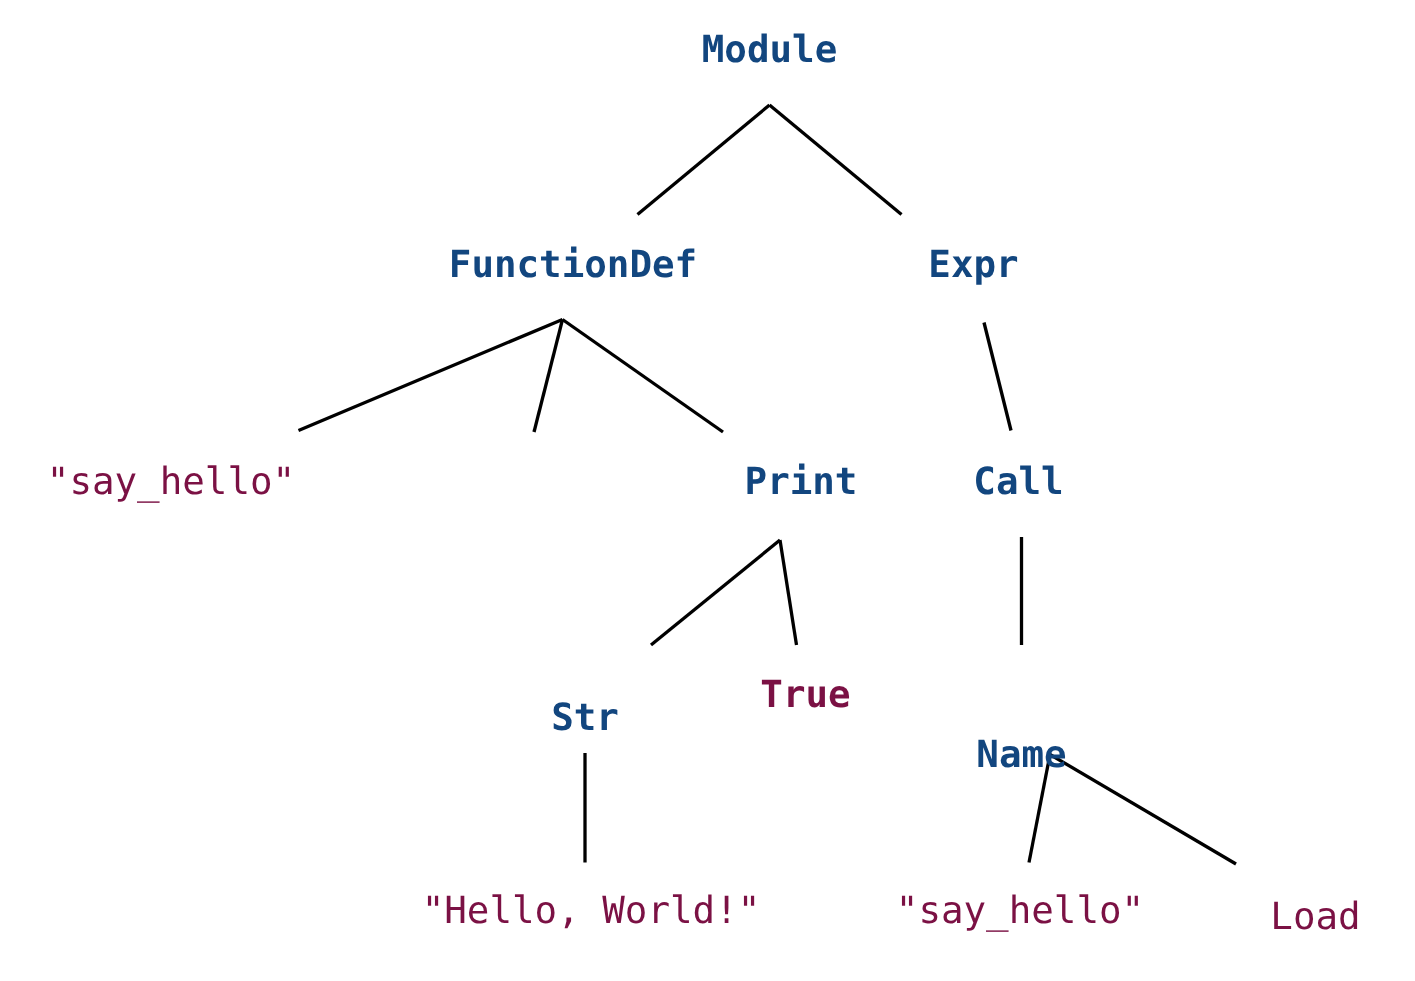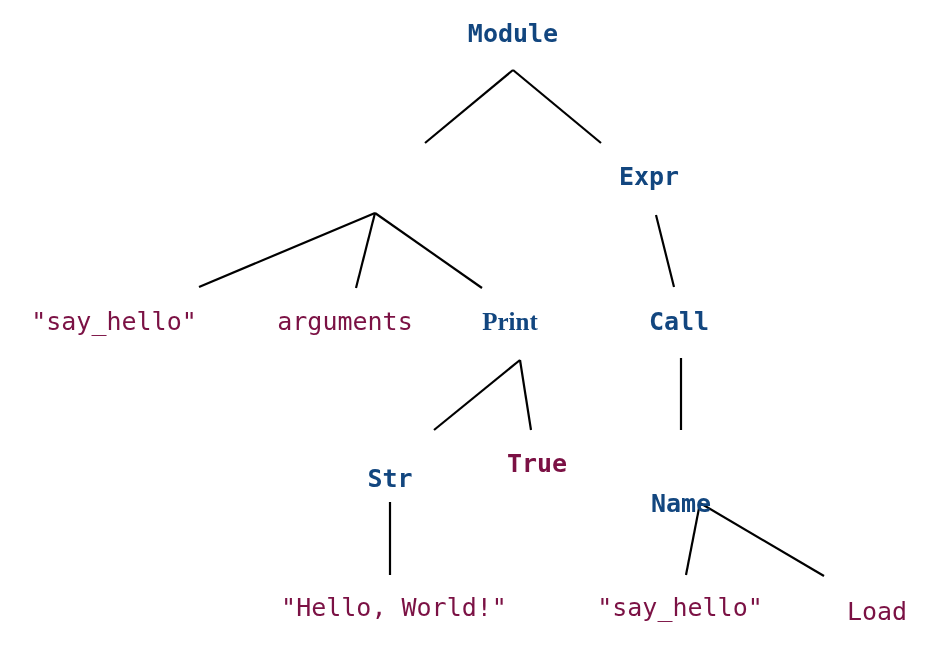--- a/index.html
+++ b/index.html
@@ -54,24 +54,24 @@
       <line x1="375" y1="213" x2="482" y2="288" stroke="#000000" stroke-width="2.2" stroke-linecap="butt"></line>
       <line x1="656" y1="215" x2="674" y2="287" stroke="#000000" stroke-width="2.2" stroke-linecap="butt"></line>
       <line x1="520" y1="360" x2="434" y2="430" stroke="#000000" stroke-width="2.2" stroke-linecap="butt"></line>
       <line x1="520" y1="360" x2="531" y2="430" stroke="#000000" stroke-width="2.2" stroke-linecap="butt"></line>
       <line x1="681" y1="358" x2="681" y2="430" stroke="#000000" stroke-width="2.2" stroke-linecap="butt"></line>
       <line x1="390" y1="502" x2="390" y2="575" stroke="#000000" stroke-width="2.2" stroke-linecap="butt"></line>
       <line x1="700" y1="503" x2="686" y2="575" stroke="#000000" stroke-width="2.2" stroke-linecap="butt"></line>
       <line x1="700" y1="503" x2="824" y2="576" stroke="#000000" stroke-width="2.2" stroke-linecap="butt"></line>
     </svg>
 <div class="node internal" style="left: 513px; top: 33px;">Module</div>
+    <div class="node internal" style="left: 382px; top: 176px;">FunctionDef</div>
     <div class="node internal" style="left: 649px; top: 176px;">Expr</div>
     <div class="node leaf" style="left: 114px; top: 321px;">"say_hello"</div>
-    <div class="node leaf" style="left: 345px; top: 321px;">arguments</div>
-    <div class="node internal" style="left: 510px; top: 321px; font-family: Liberation Serif, serif;">Print</div>
+    <div class="node internal" style="left: 534px; top: 321px;">Print</div>
     <div class="node internal" style="left: 679px; top: 321px;">Call</div>
     <div class="node internal" style="left: 390px; top: 463px; margin-top: 15px;">Str</div>
     <div class="node leaf" style="left: 537px; top: 463px; font-weight: bold;">True</div>
     <div class="node internal" style="left: 681px; top: 463px; margin-top: 40px;">Name</div>
     <div class="node leaf" style="left: 394px; top: 607px;">"Hello, World!"</div>
     <div class="node leaf" style="left: 680px; top: 607px;">"say_hello"</div>
     <div class="node leaf" style="left: 877px; top: 611px;">Load</div>
   </div>
 
 </body></html>

